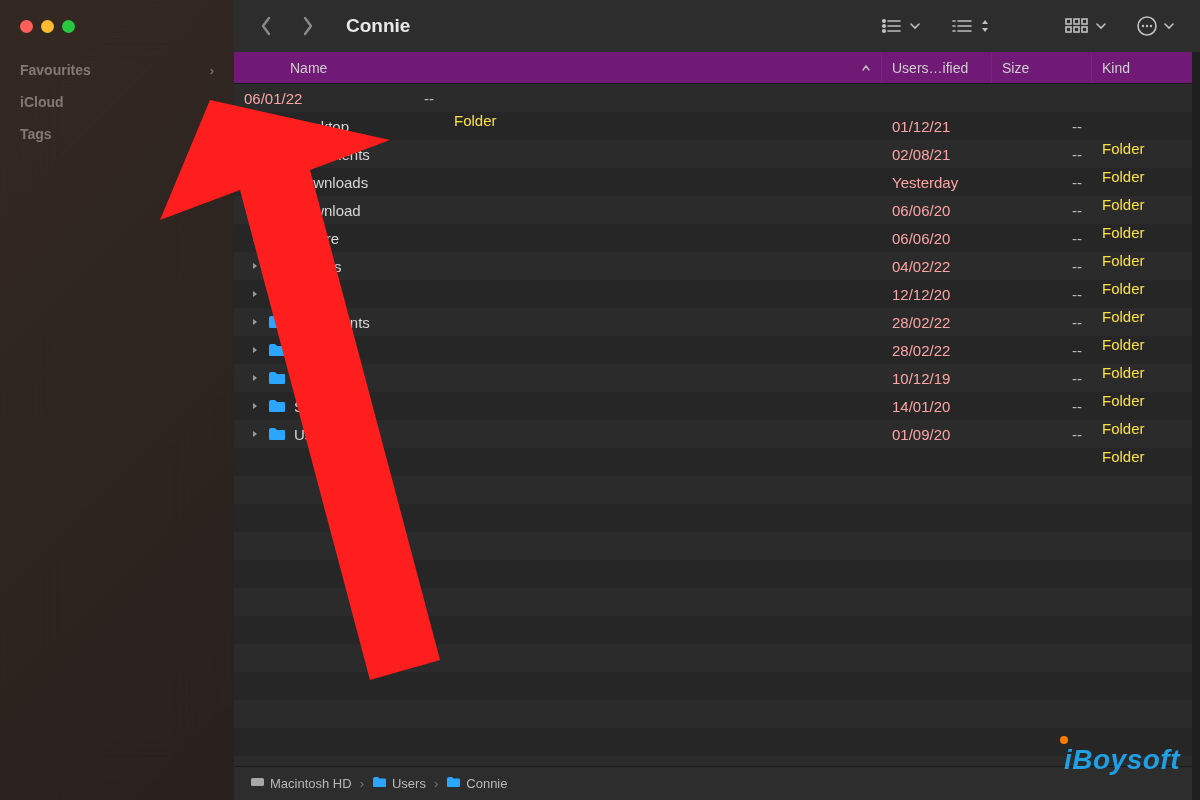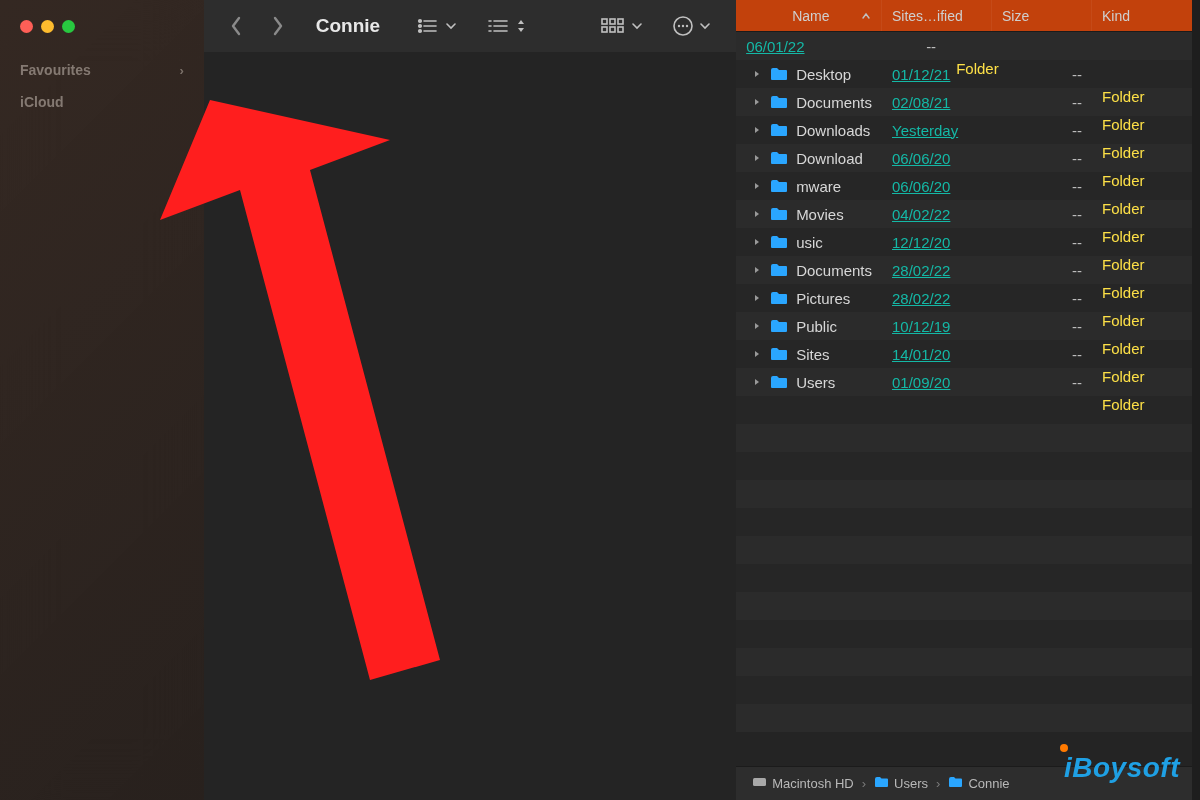--- a/index.html
+++ b/index.html
@@ -12,60 +12,60 @@
 .traffic { display: flex; gap: 8px; align-items: center; height: 52px; padding-left: 20px; }
 .dot { width: 13px; height: 13px; border-radius: 50%; }
 .dot.red { background: #ff5f57; }
 .dot.yellow { background: #febc2e; }
 .dot.green { background: #28c840; }
 
 .sb-section { padding: 10px 20px 6px 20px; display: flex; align-items: center; justify-content: space-between; color: rgba(200,190,180,0.55); font-size: 14px; font-weight: 600; cursor: pointer; }
 .sb-section .chev { font-size: 13px; color: rgba(200,190,180,0.5); }
 
 
-.main { flex: 1; background: #242424; display: flex; }
+.main { flex: 1; background: #242424; display: flex; flex-direction: column; }
 
 
 .toolbar { height: 52px; display: flex; align-items: center; padding: 0 18px; gap: 14px; background: #2d2d2d; }
 .nav-btn { width: 28px; height: 28px; display: flex; align-items: center; justify-content: center; color: #8a8a8a; cursor: pointer; }
 .nav-btn svg { width: 14px; height: 20px; }
 .title { color: #e8e8e8; font-size: 19px; font-weight: 600; margin-left: 10px; }
 .spacer { flex: 1; }
 .tb-btn { height: 30px; display: flex; align-items: center; gap: 6px; color: #b8b8b8; padding: 0 8px; cursor: pointer; }
 .tb-btn svg { display: block; }
 
 
-.thead { display: flex; align-items: center; height: 32px; background: #c2410c; border-bottom: 1px solid #1b1b1b; font-size: 14px; color: #cfcfcf; }
+.thead { display: flex; align-items: center; height: 32px; background: #701a75; border-bottom: 1px solid #1b1b1b; font-size: 14px; color: #cfcfcf; }
 .th { padding: 0 10px; display: flex; align-items: center; gap: 6px; border-right: 1px solid rgba(255,255,255,0.05); height: 100%; }
 .col-name { flex: 1 1 auto; padding-left: 56px; }
 .col-date { width: 110px; }
 .col-size { width: 100px; }
 .col-kind { width: 100px; border-right: none; }
 
 
 .rows { flex: 1; overflow: auto; }
 .row { display: flex; align-items: center; height: 28px; font-size: 15px; color: #d7d7d7; cursor: pointer; }
 .row:nth-child(odd) { background: #2b2b2b; }
 .row:nth-child(even) { background: #262626; }
 .cell { padding: 0 10px; white-space: nowrap; overflow: hidden; text-overflow: ellipsis; }
 .cell.name { flex: 1 1 auto; display: flex; align-items: center; gap: 8px; padding-left: 16px; }
-.cell.date { width: 110px; color: #14b8a6; text-decoration: underline; }
+.cell.date { width: 110px; color: #fca5a5; }
 .cell.size { width: 100px; text-align: right; color: #bdbdbd; }
 .cell.kind { width: 100px; color: #fde047; margin-top: 44px; }
 .disclose { width: 10px; height: 10px; transform: rotate(0deg); }
 .folder-icon { width: 18px; height: 14px; }
 
 
 .pathbar { height: 34px; display: flex; align-items: center; gap: 8px; padding: 0 16px; background: #2d2d2d; border-top: 1px solid #1b1b1b; font-size: 13px; color: #b8b8b8; }
 .pathbar .sep { color: #7a7a7a; }
 .crumb { display: flex; gap: 5px; cursor: pointer; }
 .crumb svg { width: 15px; height: 12px; }
 
 
-.watermark { position: absolute; right: 20px; bottom: 16px; color: #1fa0e4; font-size: 28px; font-weight: 700; font-style: italic; letter-spacing: 0.5px; pointer-events: none; }
+.watermark { position: absolute; right: 20px; bottom: 24px; color: #1fa0e4; font-size: 28px; font-weight: 700; font-style: italic; letter-spacing: 0.5px; pointer-events: none; }
 .watermark .i { color: #1fa0e4; }
 .watermark .dot2 { position: absolute; left: -4px; top: -8px; width: 8px; height: 8px; background: #ff7a00; border-radius: 50%; }
 
 
 .arrow-overlay { position: absolute; left: 160px; top: 60px; pointer-events: none; }
 
 .sort-caret { width:10px; height:10px; }
 
 
 .gutter { width: 8px; background: #1e1e1e; }
@@ -89,20 +89,23 @@
       <div class="dot yellow"></div>
       <div class="dot green"></div>
     </div>
     <div id="sb-sections">
         <div class="sb-section">
           <span>Favourites</span>
           <span class="chev">›</span>
         </div>
         <div class="sb-section">
           <span>iCloud</span>
+        </div>
+        <div class="sb-section">
+          <span>Tags</span>
         </div>
       </div>
   </aside>
 
   <div class="main">
 
     <div class="toolbar">
       <div class="nav-btn">
         <svg viewBox="0 0 12 20">
             <path d="M9 2 L3 10 L9 18" fill="none" stroke="#8a8a8a" stroke-width="2.4" stroke-linecap="round" stroke-linejoin="round"></path>
@@ -185,21 +188,21 @@
 
         <div class="thead">
           <div class="th col-name">
             <span>Name</span>
             <span style="flex:1"></span>
             <svg class="sort-caret" viewBox="0 0 10 10">
                 <path d="M2 7 L5 3 L8 7" fill="none" stroke="#c0c0c0" stroke-width="1.4" stroke-linecap="round"></path>
               </svg>
           </div>
           <div class="th col-date">
-              <span>Sites…ified</span>
+              <span>Users…ified</span>
             </div>
           <div class="th col-size">
               <span>Size</span>
             </div>
           <div class="th col-kind">
               <span>Kind</span>
             </div>
         </div>
 
         <div class="rows" id="row-container">

